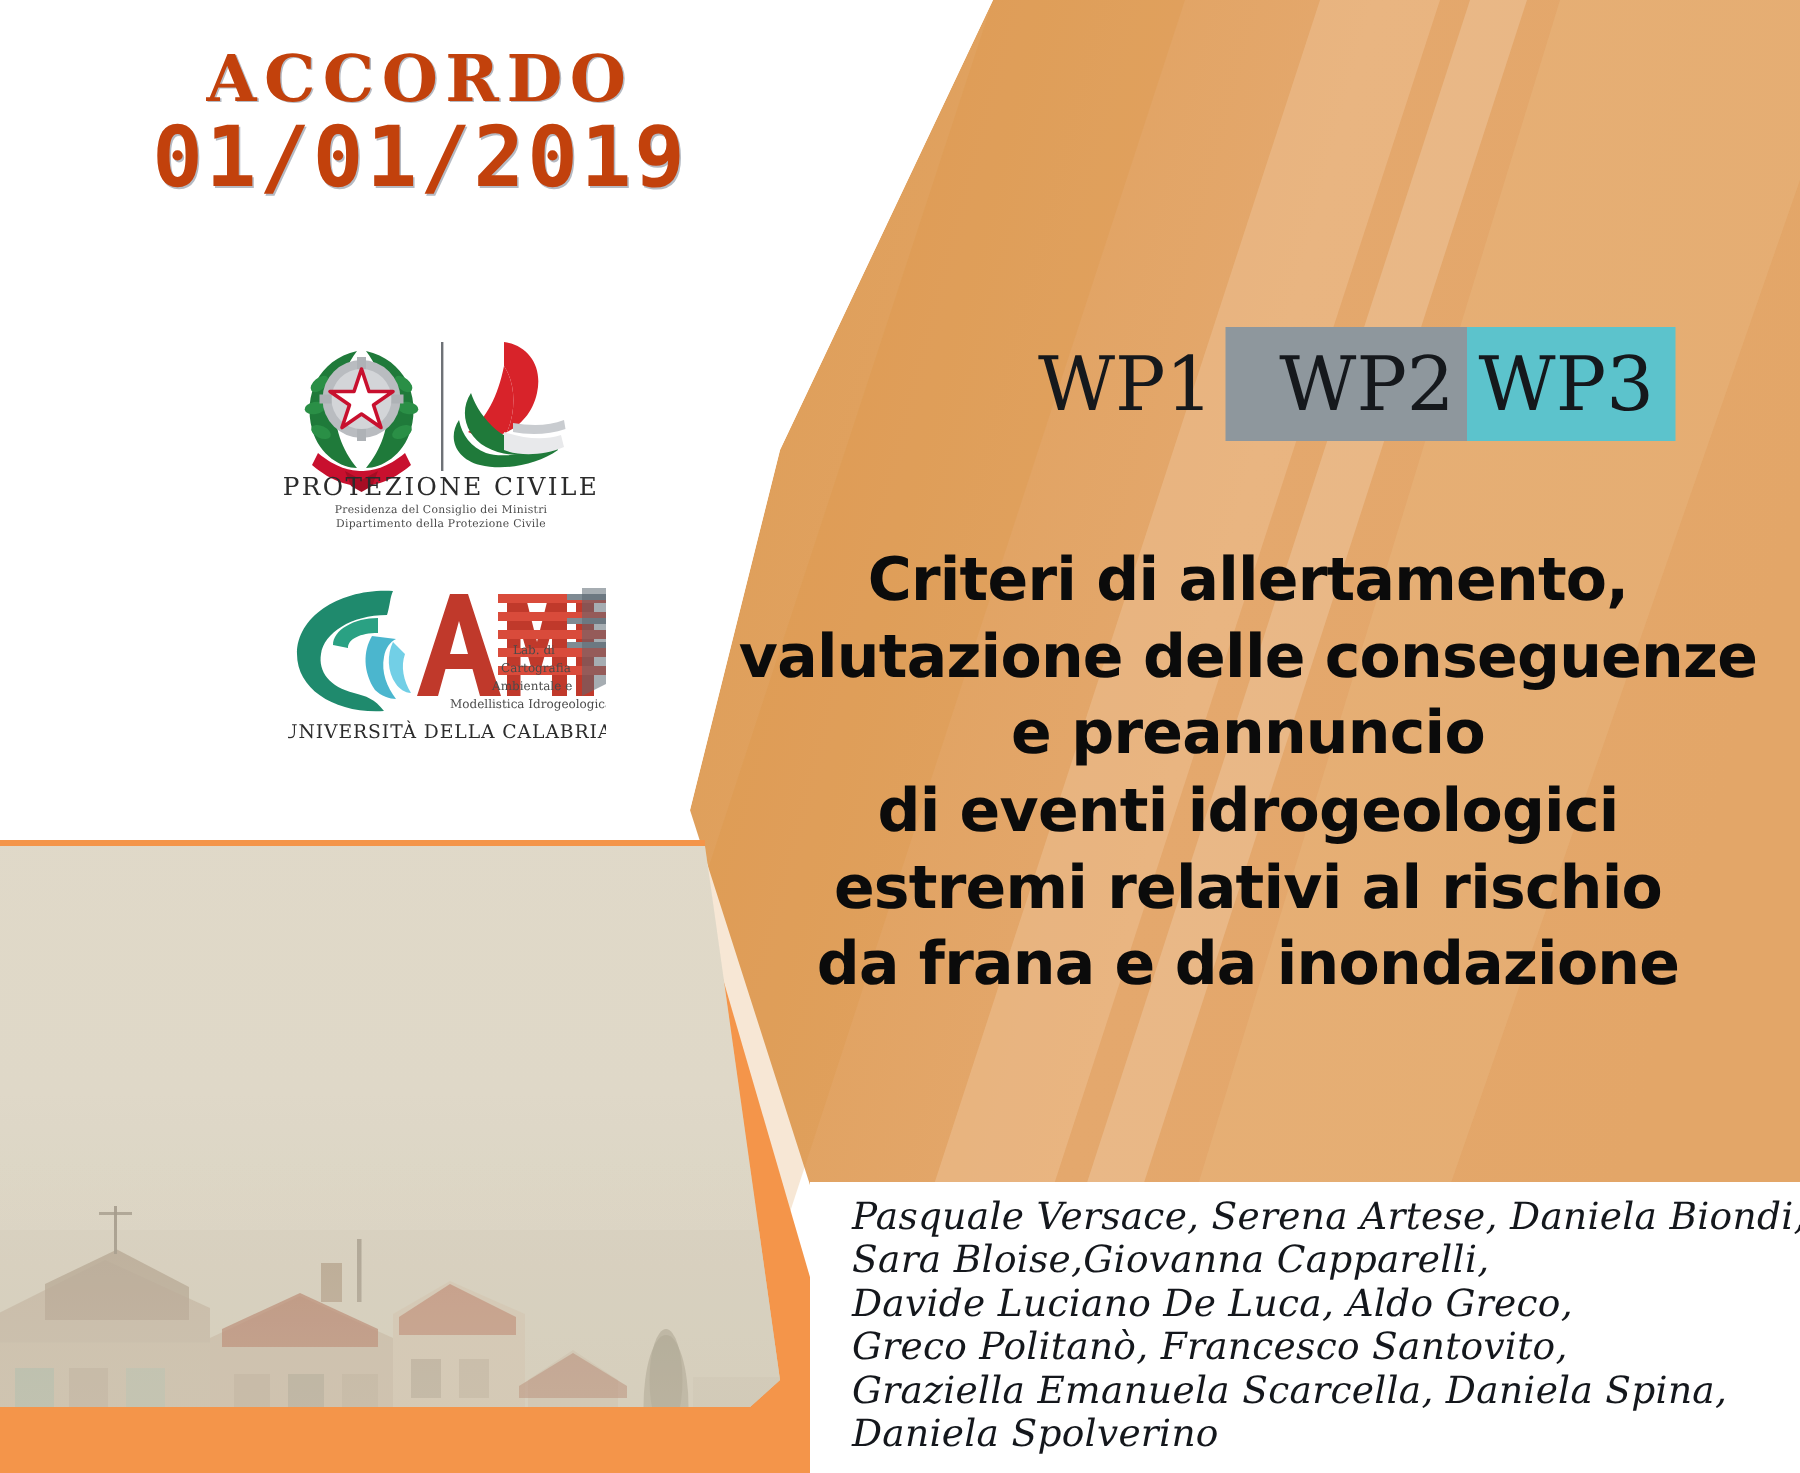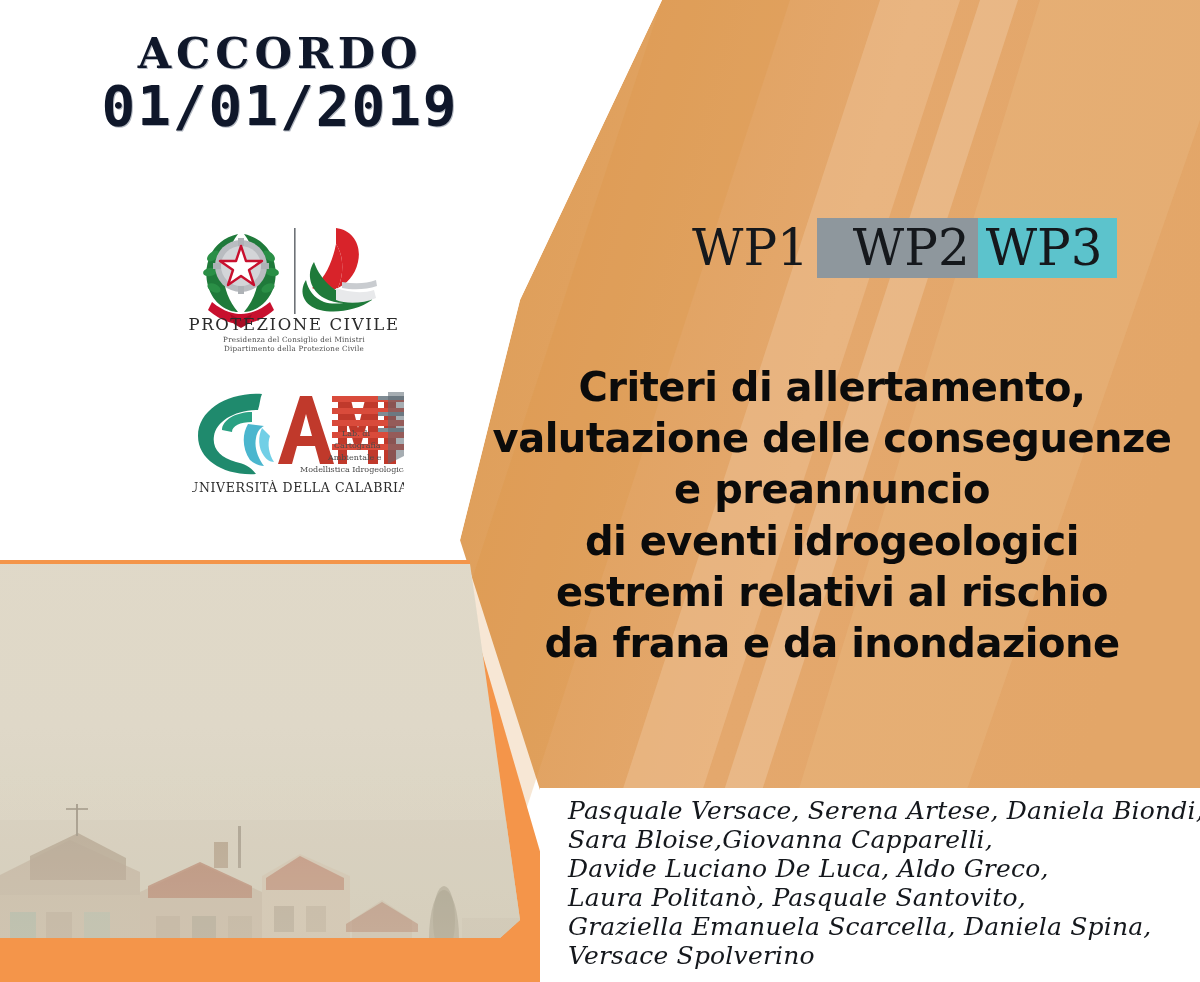--- a/index.html
+++ b/index.html
@@ -32,21 +32,21 @@
     position: absolute;
     left: 0;
     top: 30px;
     width: 560px;
     text-align: center;
     font-family: "DejaVu Serif", "Liberation Serif", serif;
     font-weight: 700;
     font-size: 44px;
     line-height: 1.08;
     letter-spacing: 2px;
-    color: #0f172a;
+    color: #c2410c;
     text-shadow: 1px 1px 0 rgba(120,130,145,0.55);
   }
   #accord-heading .ln { display: block; white-space: nowrap; }
   #accord-heading .ln-1 { font-size: 43px; letter-spacing: 5px; }
   #accord-heading .ln-2 { font-size: 43px; letter-spacing: 3px; }
   #accord-heading .ln-3 { font-size: 56px; letter-spacing: 2px; font-family: "DejaVu Sans Mono","Liberation Mono",monospace; font-weight:700;}
 
   
   #logo-protezione-civile {
     position: absolute;
@@ -64,21 +64,21 @@
   }
   .logo-svg { display: block; width: 100%; height: 100%; }
 
   
   #wp-badges {
     position: absolute;
     left: 684px;
     top: 218px;
     display: flex;
     align-items: stretch;
-    height: 60px;
+    height: 76px;
   }
   .wp-badge {
     display: flex;
     align-items: center;
     justify-content: center;
     font-family: "DejaVu Serif", "Liberation Serif", serif;
     font-size: 50px;
     line-height: 1;
     color: #15181c;
     padding: 0 8px;
@@ -336,19 +336,19 @@
     <span class="tline">di eventi idrogeologici</span>
     <span class="tline">estremi relativi al rischio</span>
     <span class="tline">da frana e da inondazione</span>
   </div>
 
   <div id="authors-panel">
     <div id="authors-list">
       <span class="aline">Pasquale Versace, Serena Artese, Daniela Biondi,</span>
       <span class="aline">Sara Bloise,Giovanna Capparelli,</span>
       <span class="aline">Davide Luciano De Luca, Aldo Greco,</span>
-      <span class="aline">Laura Politanò, Pasquale Santovito,</span>
+      <span class="aline">Greco Politanò, Francesco Santovito,</span>
       <span class="aline">Graziella Emanuela Scarcella, Daniela Spina,</span>
-      <span class="aline">Versace Spolverino</span>
+      <span class="aline">Daniela Spolverino</span>
     </div>
   </div>
 
 </div>
 
 </body></html>

